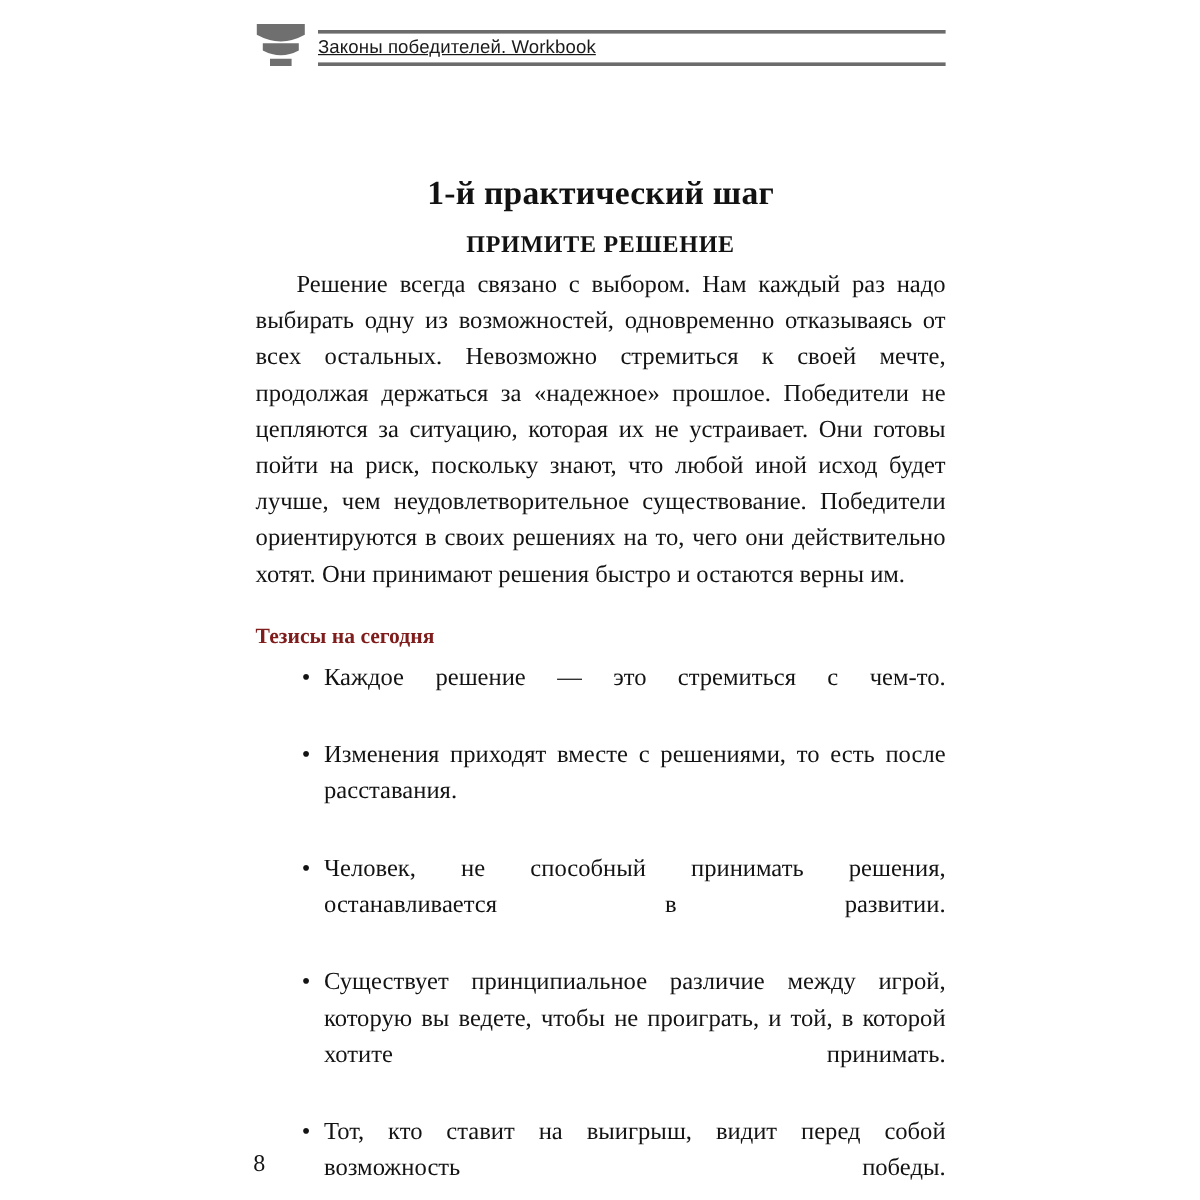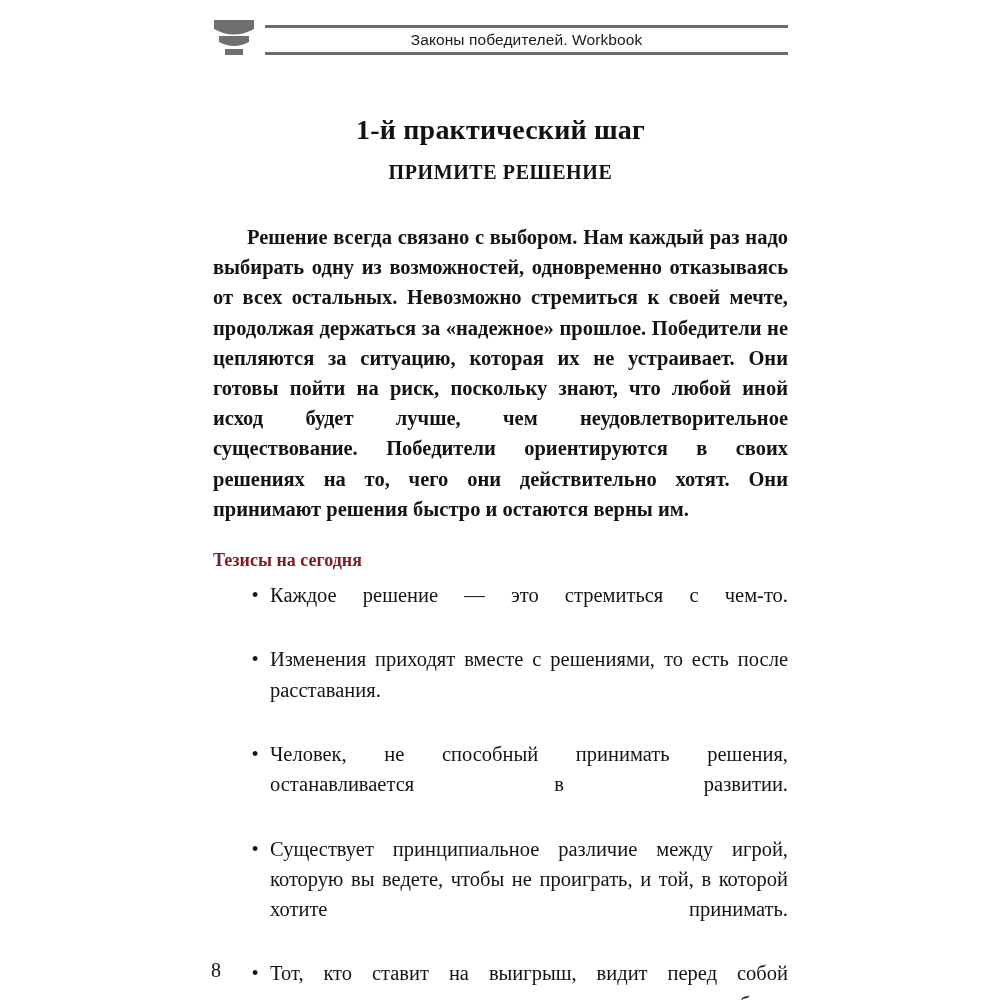--- a/index.html
+++ b/index.html
@@ -55,44 +55,46 @@
   .head-rule.top { top: 11px; }
   .head-rule.bottom { top: 38px; }
 
   .head-title {
     position: absolute;
     left: 0;
     right: 0;
     top: 16px;
     height: 20px;
     line-height: 20px;
-    text-align: center;
+    text-align: left;
     font-family: "Liberation Sans", "DejaVu Sans", sans-serif;
     font-size: 15.5px;
     font-weight: 400;
     color: #1a1a1a;
     letter-spacing: 0.1px;
     white-space: nowrap;
+    text-decoration: underline;
   }
 
   
   .chapter-head {
     position: absolute;
     left: 213px;
     top: 112px;
     width: 575px;
     text-align: center;
   }
 
   .step-label {
     font-size: 28px;
     font-weight: 700;
     line-height: 36px;
     letter-spacing: 0.2px;
     color: #121212;
+    margin-top: 32px;
   }
 
   .chapter-title {
     font-size: 20px;
     font-weight: 700;
     line-height: 40px;
     letter-spacing: 0.6px;
     margin-top: 4px;
     color: #121212;
   }
@@ -106,21 +108,20 @@
   }
 
   .intro-par {
     font-size: 20.5px;
     line-height: 30.2px;
     text-align: justify;
     text-indent: 34px;
     hyphens: manual;
     margin: 0;
     color: #131313;
-    font-weight: bold;
   }
 
   .subhead {
     font-size: 18px;
     font-weight: 700;
     line-height: 28px;
     margin: 22px 0 6px 0;
     color: #7f1d1d;
   }
 

